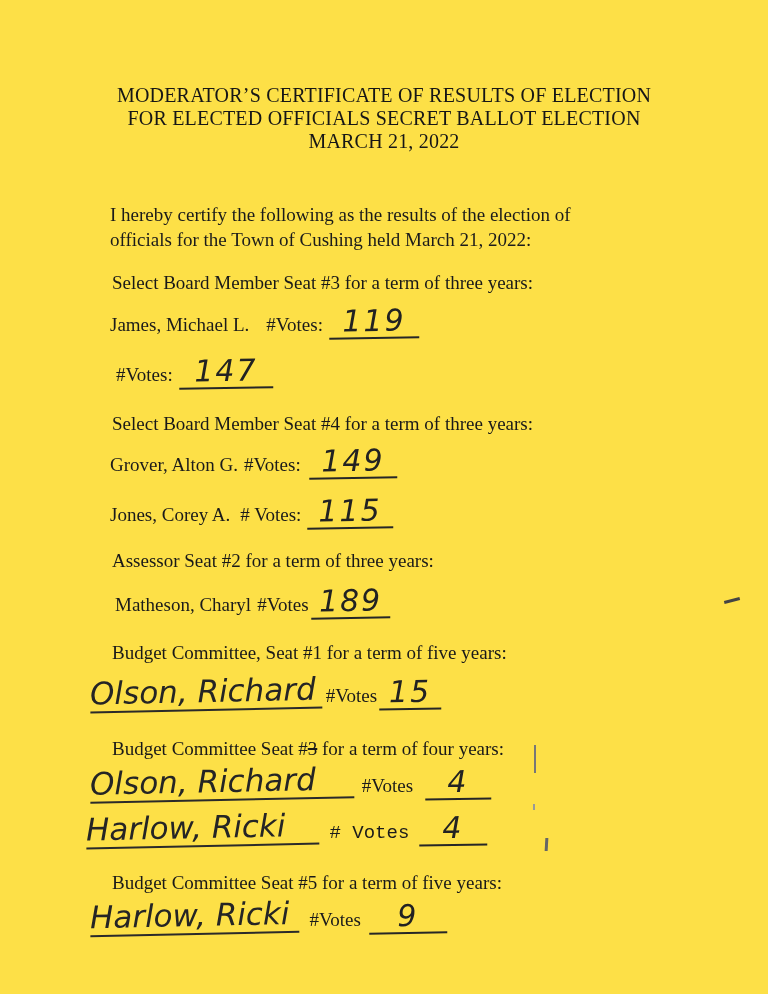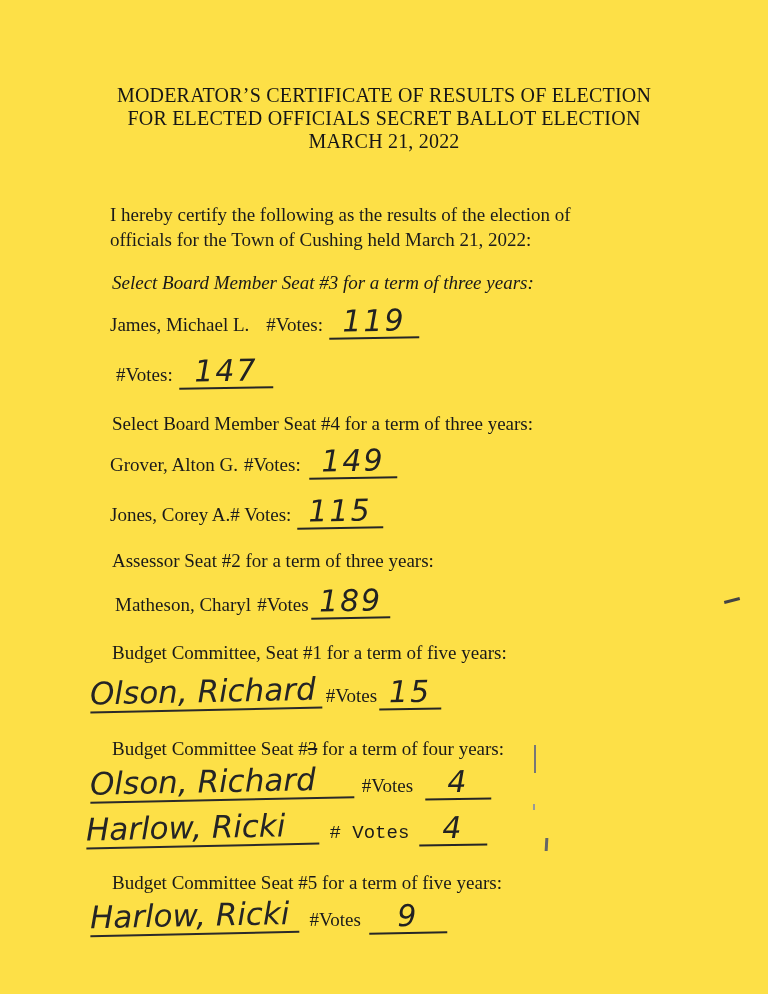--- a/index.html
+++ b/index.html
@@ -90,21 +90,21 @@
     <div class="t-line">MODERATOR’S CERTIFICATE OF RESULTS OF ELECTION</div>
     <div class="t-line">FOR ELECTED OFFICIALS SECRET BALLOT ELECTION</div>
     <div class="t-line">MARCH 21, 2022</div>
   </div>
 
   <div class="intro">
     <div>I hereby certify the following as the results of the election of</div>
     <div>officials for the Town of Cushing held March 21, 2022:</div>
   </div>
 
-  <div class="heading" style="top:272px;font-style:italic;">Select Board Member Seat #3 for a term of three years:</div>
+  <div class="heading" style="top:272px;">Select Board Member Seat #3 for a term of three years:</div>
 
   <div class="row" style="top:306px;">
     <span class="typed">James, Michael L.</span>
     <span class="label" style="margin-left:17px;">#Votes:</span>
     <span class="vote-line" style="min-width:74px; margin-left:6px;"><span class="hw-num">119</span></span>
   </div>
 
   <div class="row" style="top:356px;">
     <span class="label" style="margin-left:6px;">#Votes:</span>
     <span class="vote-line" style="min-width:78px; margin-left:6px;"><span class="hw-num">147</span></span>
@@ -113,21 +113,21 @@
   <div class="heading" style="top:413px;">Select Board Member Seat #4 for a term of three years:</div>
 
   <div class="row" style="top:446px;">
     <span class="typed">Grover, Alton G.</span>
     <span class="label" style="margin-left:6px;">#Votes:</span>
     <span class="vote-line" style="min-width:72px; margin-left:8px;"><span class="hw-num">149</span></span>
   </div>
 
   <div class="row" style="top:496px;">
     <span class="typed">Jones, Corey A.</span>
-    <span class="label" style=""># Votes:</span>
+    <span class="label" style="margin-left:10px;"># Votes:</span>
     <span class="vote-line" style="min-width:70px; margin-left:6px;"><span class="hw-num">115</span></span>
   </div>
 
   <div class="heading" style="top:550px;">Assessor Seat #2 for a term of three years:</div>
 
   <div class="row" style="top:586px; left:115px;">
     <span class="typed">Matheson, Charyl</span>
     <span class="label" style="margin-left:6px;">#Votes</span>
     <span class="vote-line" style="min-width:56px; margin-left:2px;"><span class="hw-num">189</span></span>
   </div>

